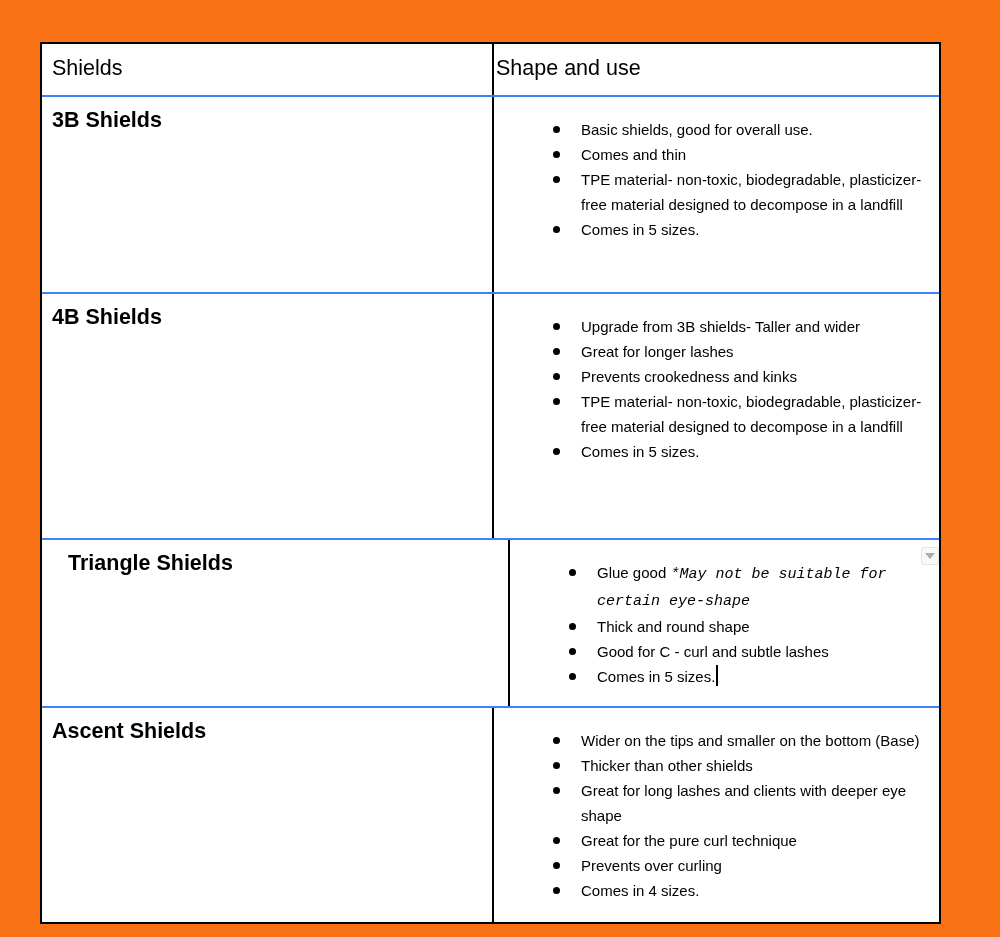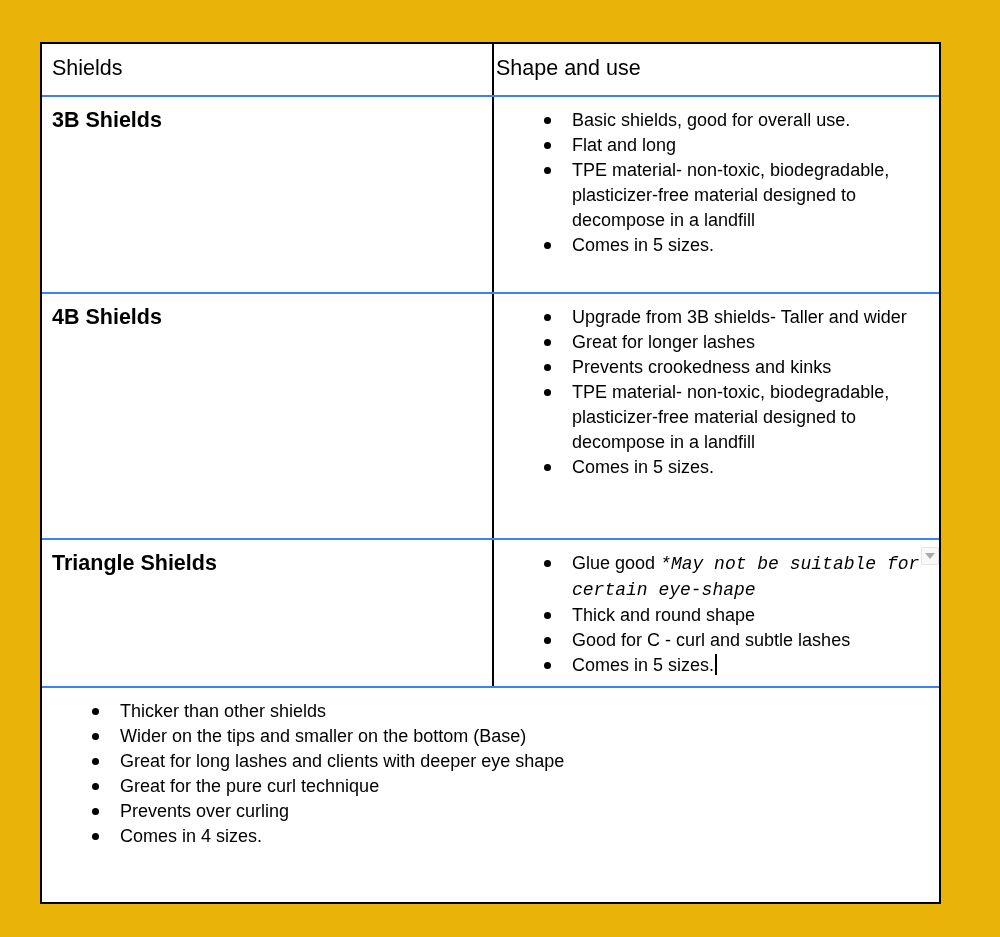--- a/index.html
+++ b/index.html
@@ -9,21 +9,21 @@
     width: 1000px;
     height: 937px;
     overflow: hidden;
     font-family: "Liberation Sans", sans-serif;
     color: #000000;
   }
   .page {
     position: relative;
     width: 1000px;
     height: 937px;
-    background: #eab308;
+    background: #f97316;
   }
   .doc-table {
     position: absolute;
     left: 40px;
     top: 42px;
     width: 901px;
     box-sizing: border-box;
     border: 2px solid #000000;
     background: #ffffff;
   }
@@ -60,28 +60,28 @@
     font-weight: 400;
   }
   .row-title {
     font-size: 21.5px;
     line-height: 25px;
     font-weight: 700;
   }
   
   #rows-container .row:nth-child(1) { min-height: 197px; }
   #rows-container .row:nth-child(2) { min-height: 246px; }
-  #rows-container .row:nth-child(3) { min-height: 144px; }
+  #rows-container .row:nth-child(3) { min-height: 144px; padding-left: 16px; }
   #rows-container .row:nth-child(4) { min-height: 216px; }
 
   ul.bullets {
-    margin: 0;
+    margin: 9px;
     padding: 0 0 0 78px;
     list-style: none;
-    font-size: 18px;
+    font-size: 15px;
     line-height: 25px;
   }
   ul.bullets li {
     position: relative;
   }
   ul.bullets li::before {
     content: "";
     position: absolute;
     left: -28px;
     top: 9px;
@@ -138,21 +138,21 @@
       <div class="cell body-cell" style="padding-left:2px">
         <span class="header-label">Shape and use</span>
       </div>
     </div>
     <div id="rows-container">
         <div class="row">
           <div class="cell title-cell"><span class="row-title">3B Shields</span></div>
           <div class="cell body-cell">
             <ul class="bullets">
               <li><span>Basic shields, good for overall use.</span></li>
-              <li><span>Flat and long</span></li>
+              <li><span>Comes and thin</span></li>
               <li><span>TPE material- non-toxic, biodegradable, plasticizer-free material designed to decompose in a landfill</span></li>
               <li><span>Comes in 5 sizes.</span></li>
             </ul>
           </div>
         </div>
         <div class="row">
           <div class="cell title-cell"><span class="row-title">4B Shields</span></div>
           <div class="cell body-cell">
             <ul class="bullets">
               <li><span>Upgrade from 3B shields- Taller and wider</span></li>
@@ -168,24 +168,25 @@
           <div class="cell body-cell">
             <ul class="bullets">
               <li><span>Glue good </span><em>*May not be suitable for certain eye-shape</em></li>
               <li><span>Thick and round shape</span></li>
               <li><span>Good for C - curl and subtle lashes</span></li>
               <li><span>Comes in 5 sizes.</span><span class="caret"></span></li>
             </ul>
           </div>
         </div>
         <div class="row">
+          <div class="cell title-cell"><span class="row-title">Ascent Shields</span></div>
           <div class="cell body-cell">
             <ul class="bullets">
+              <li><span>Wider on the tips and smaller on the bottom (Base)</span></li>
               <li><span>Thicker than other shields</span></li>
-              <li><span>Wider on the tips and smaller on the bottom (Base)</span></li>
               <li><span>Great for long lashes and clients with deeper eye shape</span></li>
               <li><span>Great for the pure curl technique</span></li>
               <li><span>Prevents over curling</span></li>
               <li><span>Comes in 4 sizes.</span></li>
             </ul>
           </div>
         </div>
       </div>
   </div>
 

